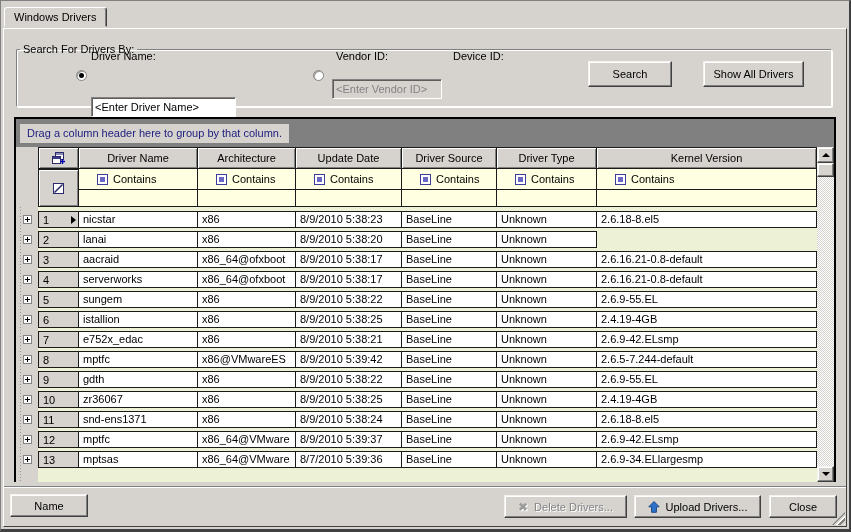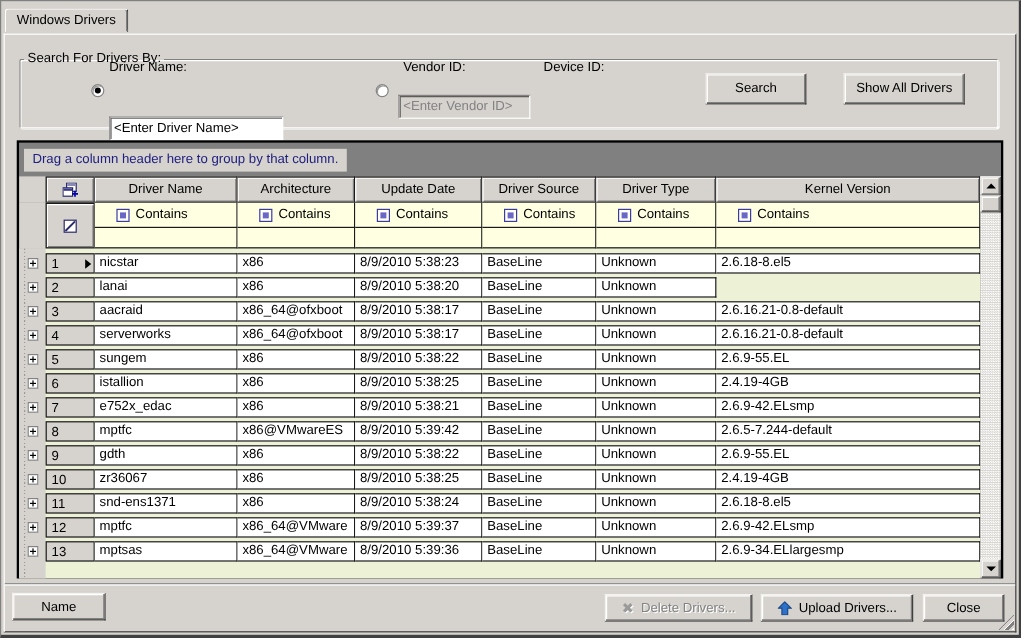--- a/index.html
+++ b/index.html
@@ -478,21 +478,21 @@
               <div class="drow grid-cols">
                 <div class="cell expand">
                   <span class="plusbox"></span>
                 </div>
                 <div class="cell numcell">
                   <span class="num">13</span>
                   <span class="ptr" style="visibility: hidden;"></span>
                 </div>
                 <div class="cell dcell">mptsas</div>
                 <div class="cell dcell">x86_64@VMware</div>
-                <div class="cell dcell">8/9/2010 5:39:36</div>
+                <div class="cell dcell">8/7/2010 5:39:36</div>
                 <div class="cell dcell">BaseLine</div>
                 <div class="cell dcell">Unknown</div>
                 <div class="cell dcell">2.6.9-34.ELlargesmp</div>
               </div>
             </div>
         </div>
 
         <div class="vscroll">
           <div class="sbtn">
               <span class="arrow-up"></span>

